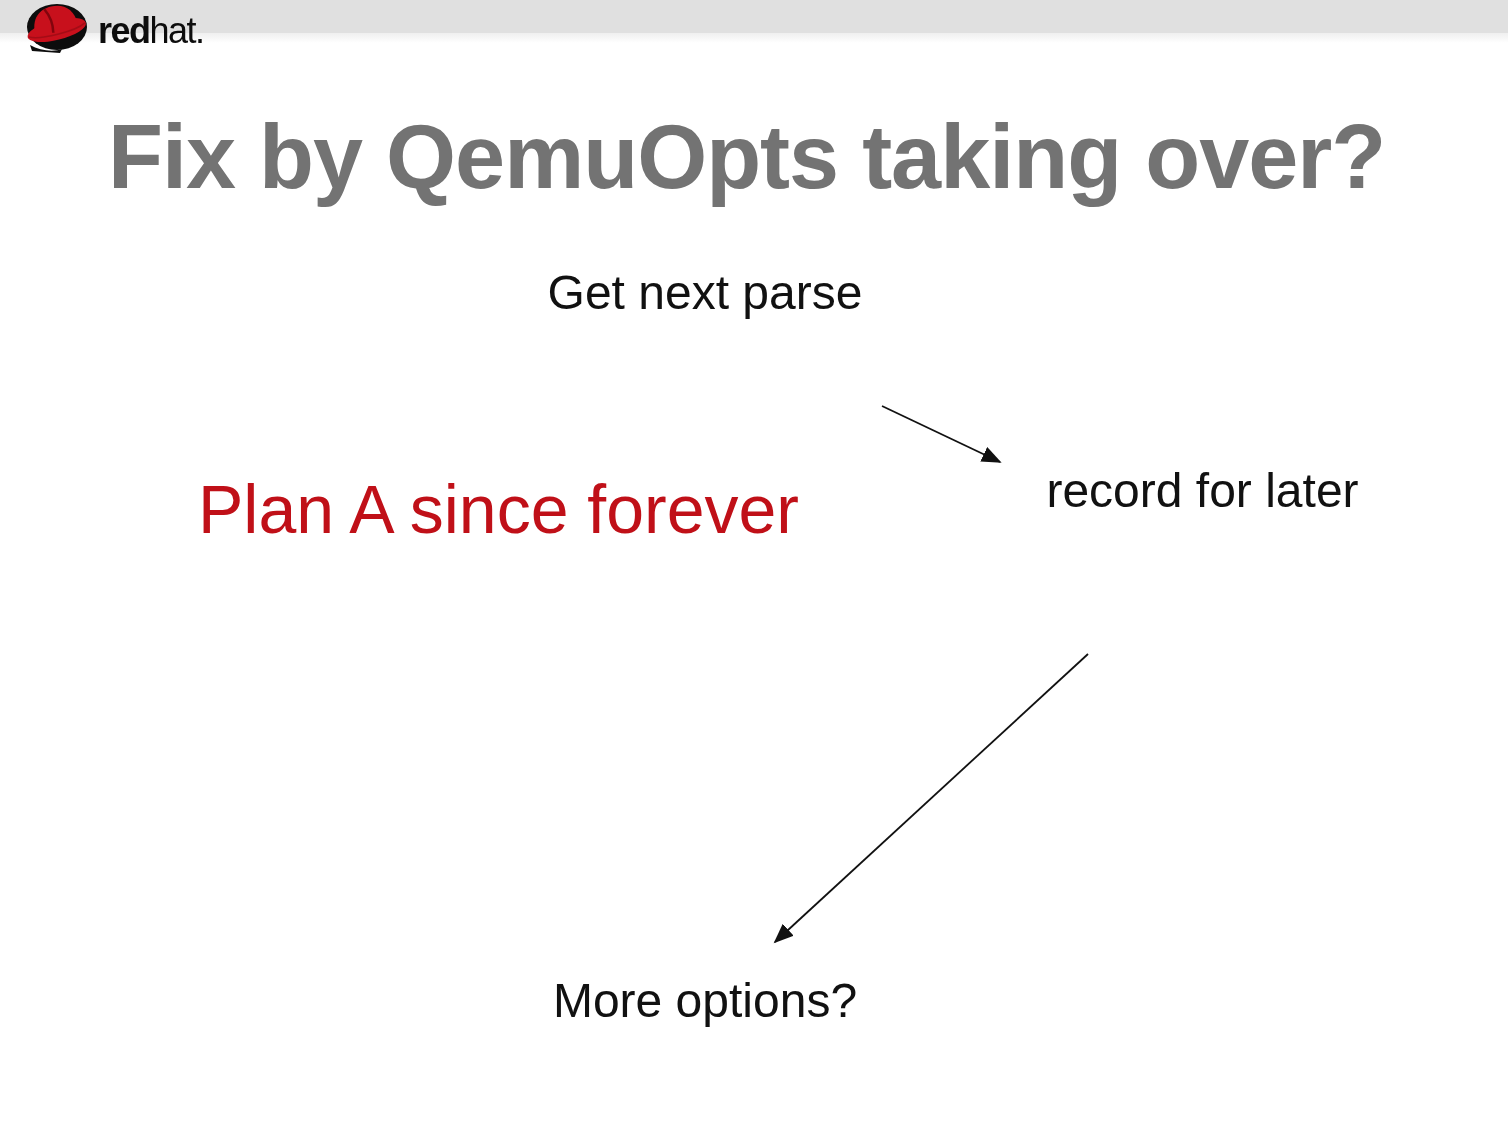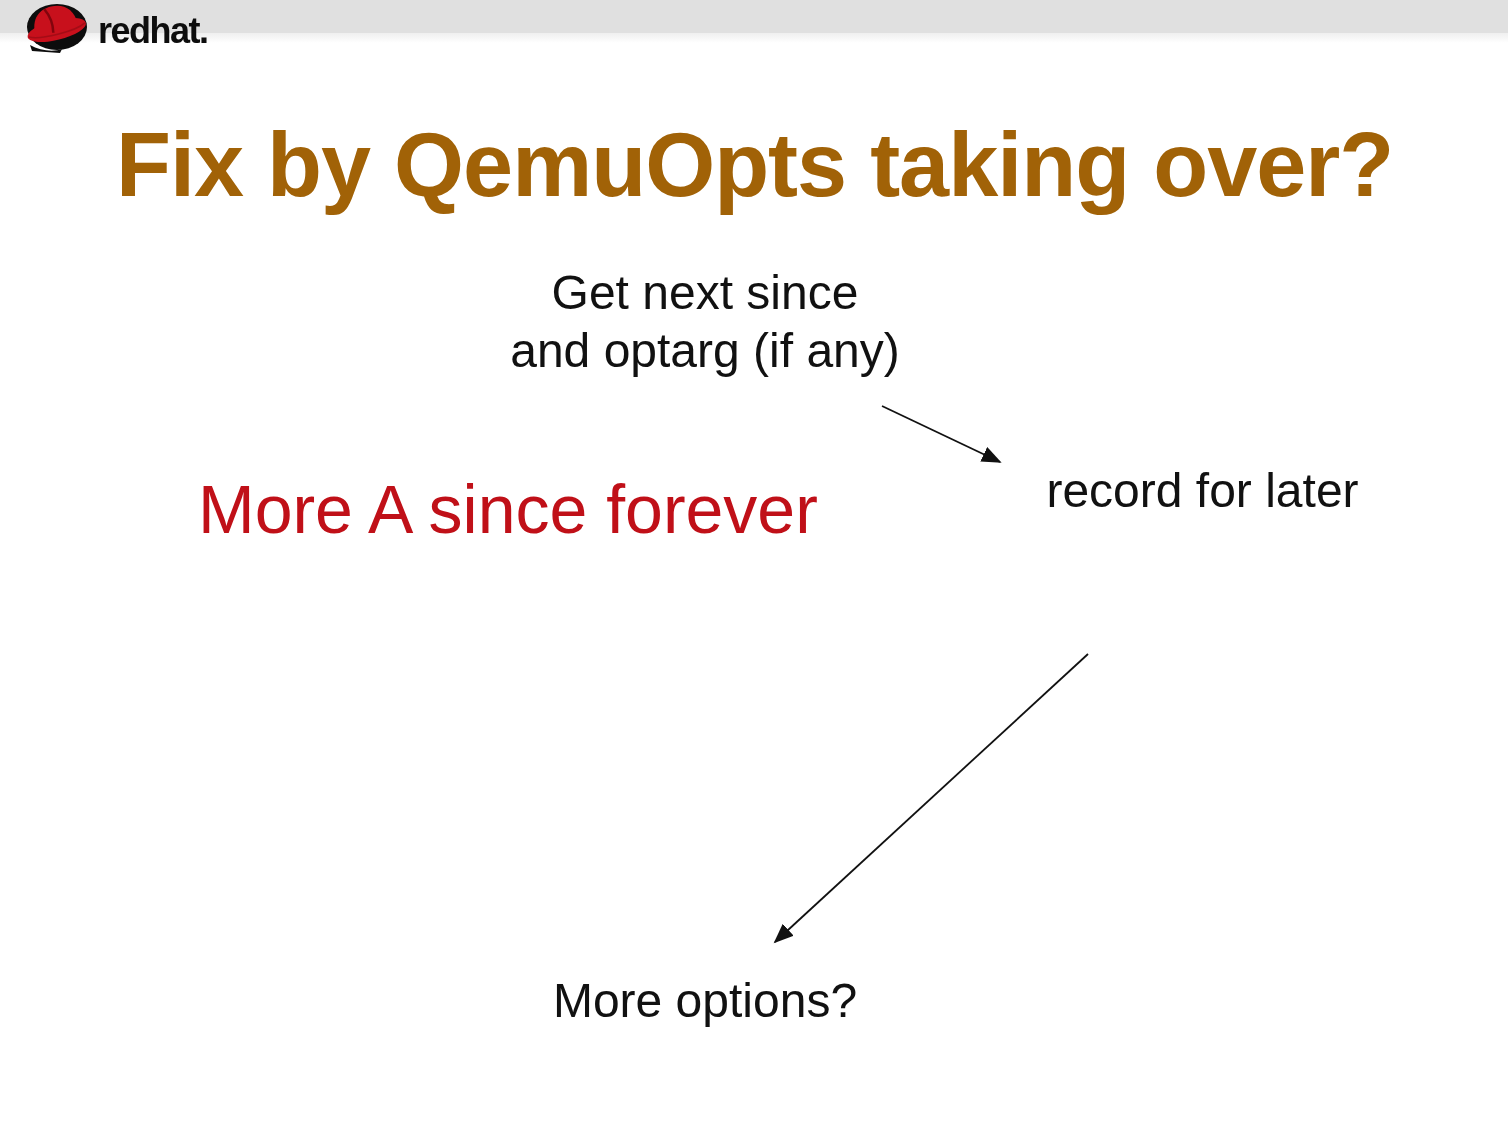--- a/index.html
+++ b/index.html
@@ -47,31 +47,31 @@
   }
   .wordmark {
     font-size: 36px;
     line-height: 1;
     color: #0d0d0d;
     letter-spacing: -1.5px;
     padding-bottom: 4px;
     white-space: nowrap;
   }
   .wordmark .w-bold { font-weight: 900; margin-top: 20px; }
-  .wordmark .w-reg  { font-weight: 700; }
+  .wordmark .w-reg  { font-weight: 400; }
   
   .title {
     position: absolute;
     left: 104px;
     top: 102px;
-    margin: 12px;
+    margin: 4px;
     font-size: 90px;
     font-weight: bold;
     line-height: 1.15;
-    color: #a16207;
+    color: #737373;
     letter-spacing: -1px;
     white-space: nowrap;
   }
   
   .node {
     position: absolute;
     color: #111111;
     font-size: 48px;
     line-height: 58px;
     text-align: center;
@@ -117,25 +117,24 @@
         <path d="M29 6 C33 14 34 22 32 31" stroke="#6b0008" stroke-width="2.5" fill="none" opacity="0.75"></path>
         <path d="M7 29 C18 35 54 35 65 29" stroke="#8c0a12" stroke-width="1.5" fill="none" opacity="0.6"></path>
       </g>
     </svg>
     <span class="wordmark"><span class="w-bold">red</span><span class="w-reg">hat</span><span class="w-reg">.</span></span>
   </div>
 
   <h1 class="title">Fix by QemuOpts taking over?</h1>
 
   <div class="node node-get">
-    <div>Get next since</div>
-    <div>and optarg (if any)</div>
+    <div>Get next parse</div>
   </div>
 
-  <div class="plan-label">More A since forever</div>
+  <div class="plan-label">Plan A since forever</div>
 
   <div class="node node-qemu">
     <div>record for later</div>
   </div>
 
   <div class="node node-more">More options?</div>
 
   <svg class="arrows" viewBox="0 0 1508 1131" aria-hidden="true">
     <defs>
       <marker id="ah" markerWidth="12" markerHeight="10" refX="10" refY="4.5" orient="auto">

